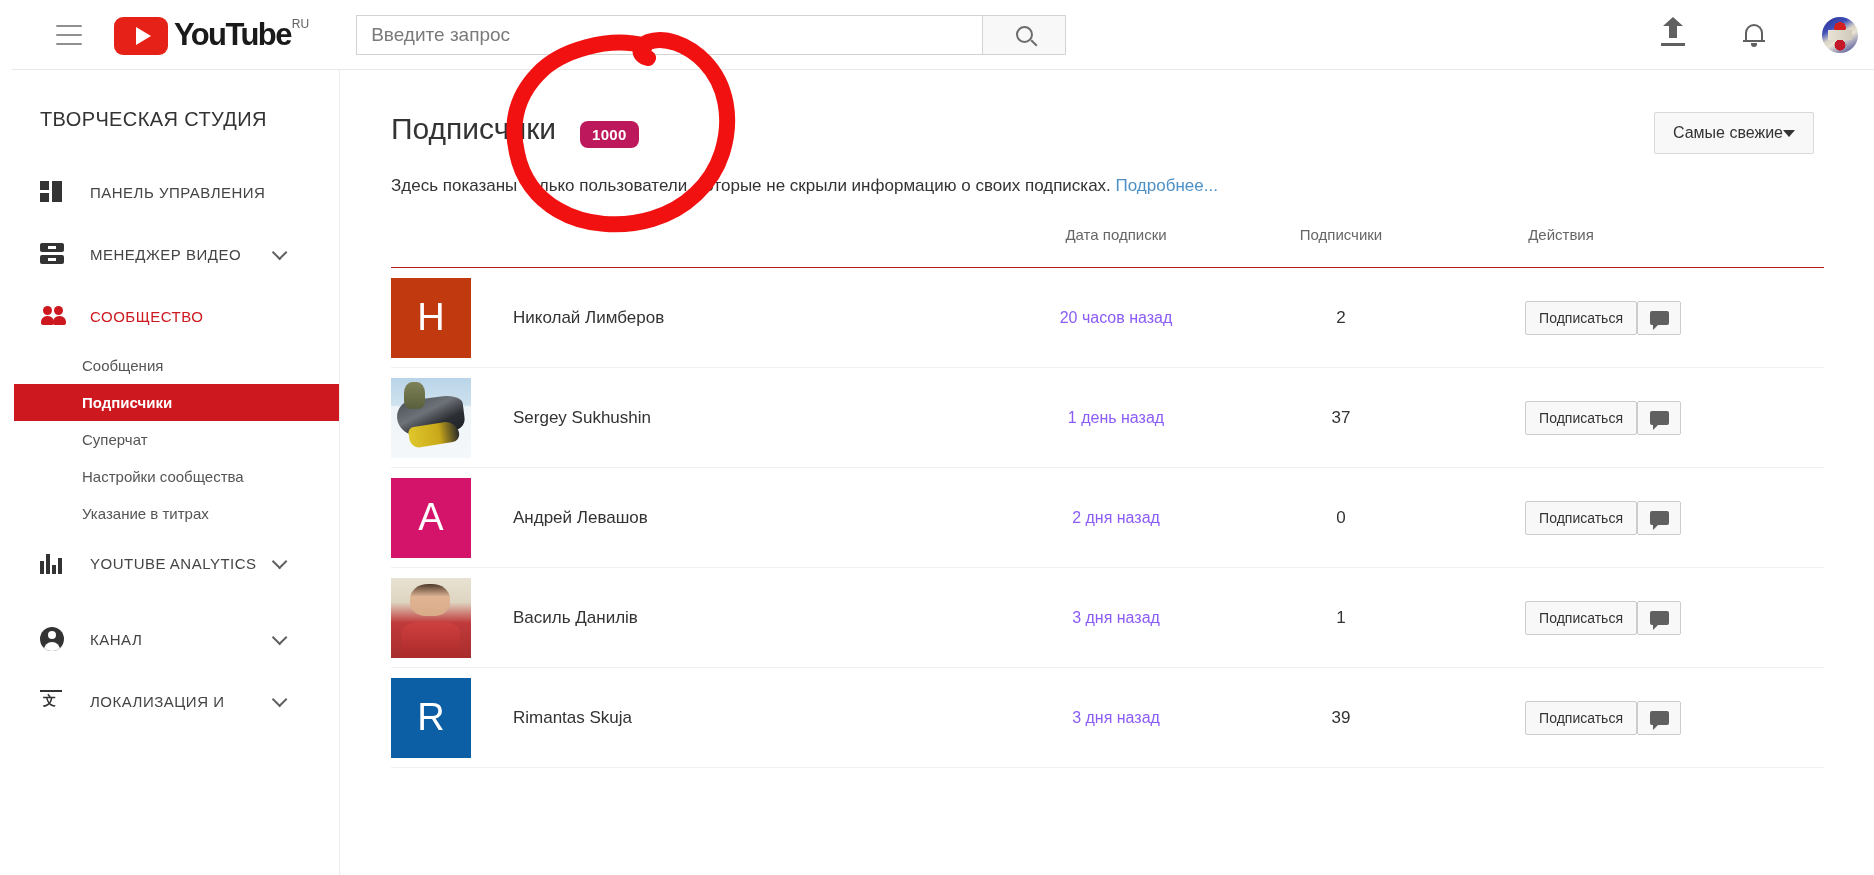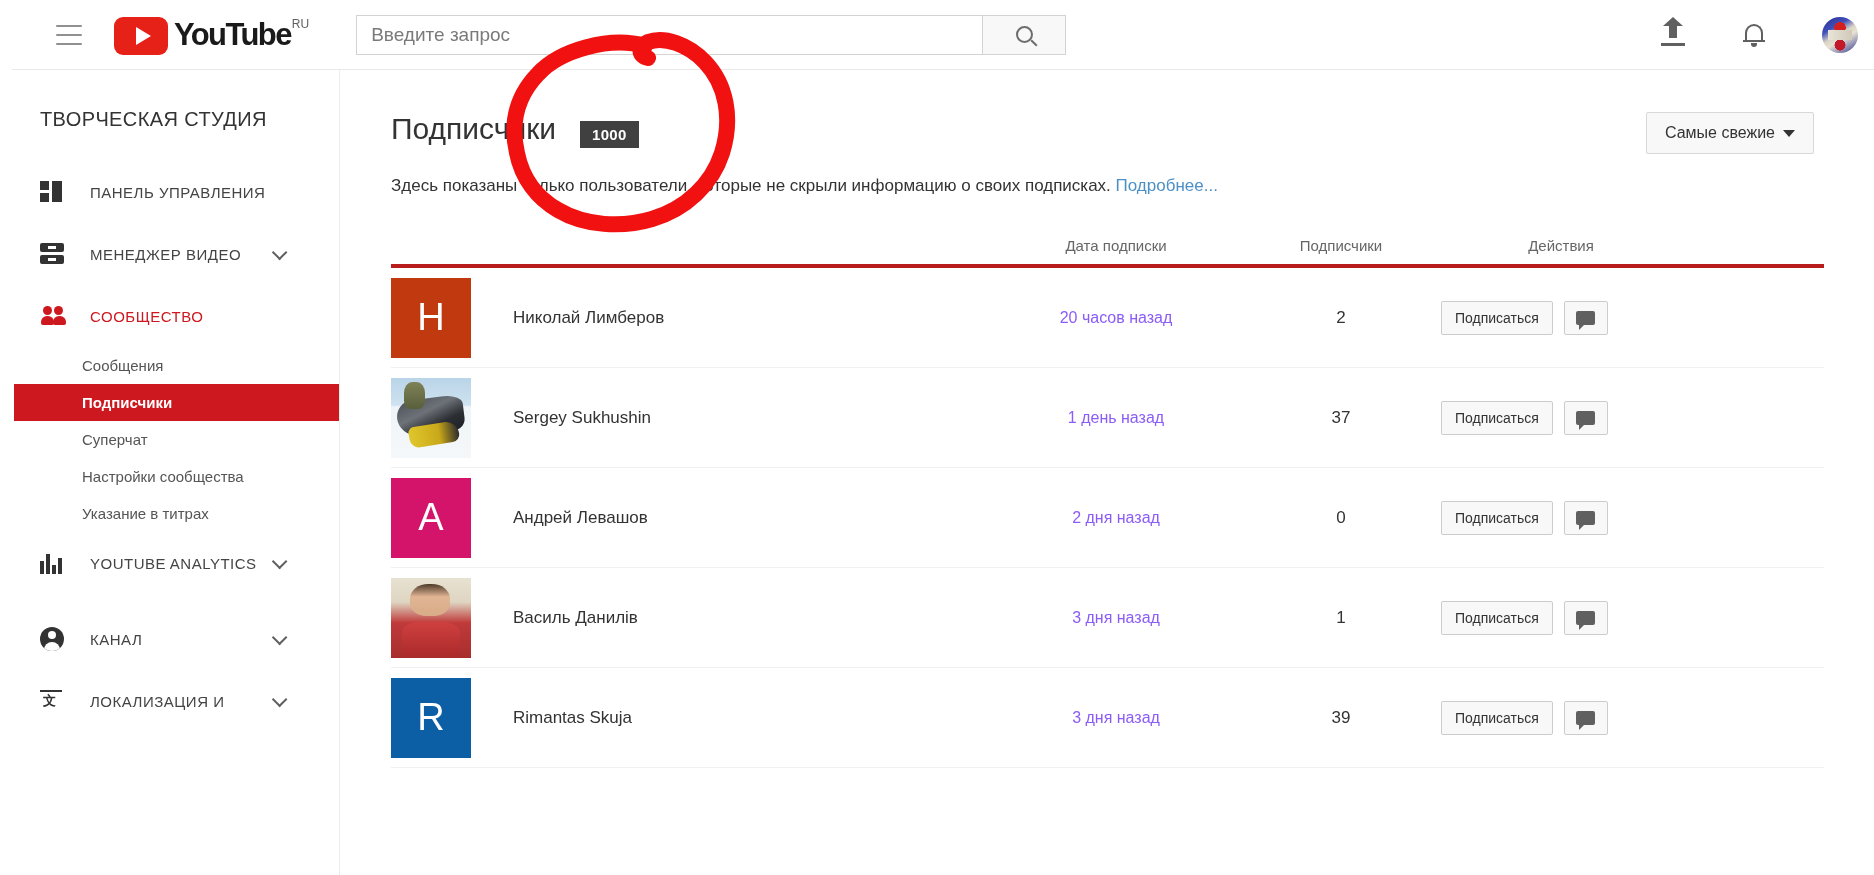--- a/index.html
+++ b/index.html
@@ -174,54 +174,54 @@
   .sub-item.active { background: #cc181e; color: #fff; font-weight: bold; }
 
   
   .main {
     position: absolute; top: 70px; left: 341px; right: 0; bottom: 0;
     background: #fff; overflow: hidden;
   }
   .page-head { display: flex; align-items: flex-start; padding: 42px 60px 0 50px; }
   .page-title { font-size: 30px; color: #333; font-weight: normal; }
   .count-badge {
-    background: #404040; color: #fff; font-size: 15px; font-weight: bold;
-    padding: 5px 12px; border-radius: 0; margin-left: 24px; margin-top: 9px;
+    background: #be185d; color: #fff; font-size: 15px; font-weight: bold;
+    padding: 5px 12px; border-radius: 8px; margin-left: 24px; margin-top: 9px;
     letter-spacing: 0.3px;
   }
   .sort-btn {
     margin-left: auto; background: #f8f8f8; border: 1px solid #d8d8d8;
     padding: 11px 18px; font-size: 16px; color: #333; cursor: pointer;
-    display: flex; align-items: center; gap: 8px; border-radius: 2px;
+    display: flex; align-items: center; gap: 0; border-radius: 2px;
   }
   .caret { width: 0; height: 0; border-left: 6px solid transparent; border-right: 6px solid transparent; border-top: 7px solid #333; }
 
   .subtitle-row { padding: 22px 0 0 50px; font-size: 17px; color: #333; }
   .subtitle-row a { color: #4d90c6; text-decoration: none; cursor: pointer; }
 
   .table { margin: 30px 50px 0 50px; }
-  .thead { display: flex; align-items: center; height: 42px; border-bottom: 4px solid #b91c1c; }
+  .thead { display: flex; height: 42px; border-bottom: 1px solid #b91c1c; }
   .th { font-size: 15px; color: #666; text-align: center; }
   .col-user { width: 600px; }
   .col-date { width: 250px; text-align: center; }
   .col-subs { width: 200px; text-align: center; }
   .col-act { width: 240px; text-align: center; }
 
   .trow { display: flex; align-items: center; height: 100px; border-bottom: 1px solid #f0f0f0; }
   .user-cell { width: 600px; display: flex; align-items: center; }
   .av {
     width: 80px; height: 80px; flex: none; display: flex;
     align-items: center; justify-content: center;
     color: #fff; font-size: 38px; font-weight: normal;
     background-size: cover; overflow: hidden; position: relative;
   }
   .uname { font-size: 17px; color: #333; margin-left: 42px; }
   .date-cell { width: 250px; text-align: center; font-size: 16px; color: #8b5cf6; }
   .subs-cell { width: 200px; text-align: center; font-size: 17px; color: #333; }
-  .act-cell { width: 240px; display: flex; align-items: center; gap: 11px; }
+  .act-cell { width: 240px; display: flex; align-items: center; justify-content: flex-end; }
   .sub-btn {
     background: #f8f8f8; border: 1px solid #ccc; padding: 8px 13px;
     font-size: 14px; color: #333; cursor: pointer; border-radius: 2px;
     font-family: "Liberation Sans", sans-serif; white-space: nowrap;
   }
   .msg-btn {
     width: 44px; height: 34px; background: #f8f8f8; border: 1px solid #ccc;
     border-radius: 2px; cursor: pointer; display: flex; align-items: center; justify-content: center;
   }
   .msg-ic { width: 19px; height: 14px; background: #606060; border-radius: 2px; position: relative; }

